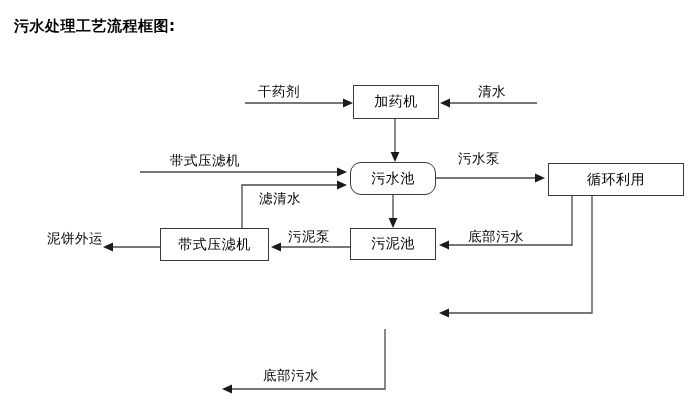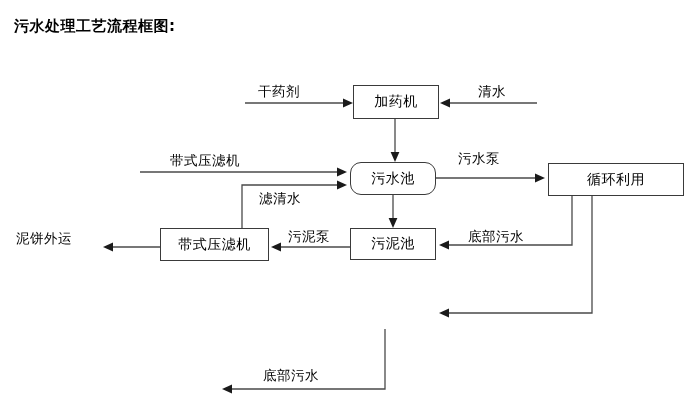--- a/index.html
+++ b/index.html
@@ -45,20 +45,21 @@
     color: #000000;
     white-space: nowrap;
     letter-spacing: 0.5px;
   }
   .terminal-label {
     position: absolute;
     font-size: 13.5px;
     color: #000000;
     white-space: nowrap;
     letter-spacing: 0.5px;
+    margin-left: 31px;
   }
   #wires {
     position: absolute;
     left: 0;
     top: 0;
     width: 700px;
     height: 420px;
     pointer-events: none;
   }
   #wires line, #wires polyline {

